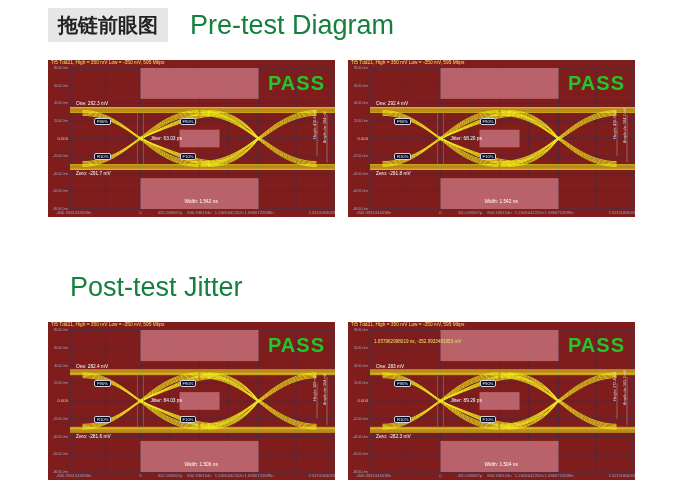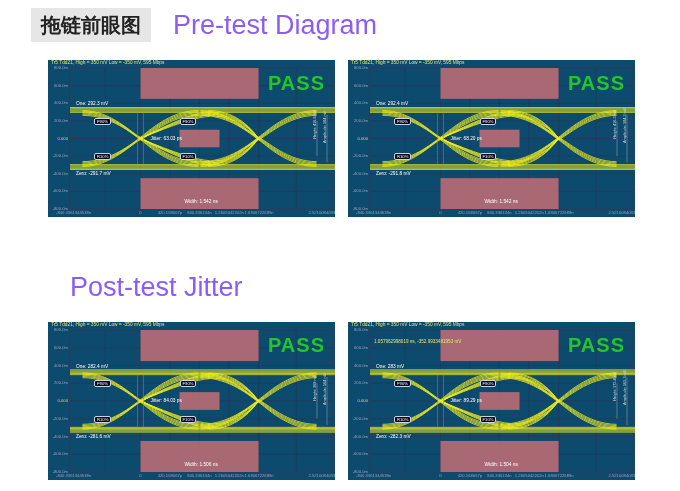--- a/index.html
+++ b/index.html
@@ -1,26 +1,26 @@
 <!DOCTYPE html>
 <html><head>
 <meta charset="utf-8">
 <style>
   html,body{margin:0;padding:0;background:#fff;}
   body{width:680px;height:491px;position:relative;overflow:hidden;font-family:"DejaVu Sans",sans-serif;}
   .section-title{position:absolute;display:flex;align-items:center;}
   .cn-label{background:#e7e6e6;color:#222;font-weight:bold;font-size:20px;padding:4px 10px;line-height:26px;font-family:"DejaVu Sans",sans-serif;}
-  .en-label{color:#8b5cf6;font-size:27px;margin-left:22px;font-family:"Liberation Sans",sans-serif;}
-  .scope{position:absolute;width:287px;height:157px;background:#0c4a6e;overflow:hidden;font-family:"Liberation Sans",sans-serif;}
+  .en-label{color:#15803d;font-size:27px;margin-left:22px;font-family:"Liberation Sans",sans-serif;}
+  .scope{position:absolute;width:287px;height:157px;background:#7f1d1d;overflow:hidden;font-family:"Liberation Sans",sans-serif;}
   .scope svg{position:absolute;left:0;top:0;}
 </style>
 </head>
 <body>
 
-<div class="section-title" style="left:31px;top:8px;text-align:center;">
+<div class="section-title" style="left:48px;top:8px;text-align:center;">
   <span class="cn-label">拖链前眼图</span>
   <span class="en-label">Pre-test Diagram</span>
 </div>
 
 <div class="section-title" style="left:48px;top:272px;">
   <span class="en-label">Post-test Jitter</span>
 </div>
 
 <div class="scope" style="left:48px;top:60px;">
     <svg width="287" height="157" xmlns="http://www.w3.org/2000/svg">

